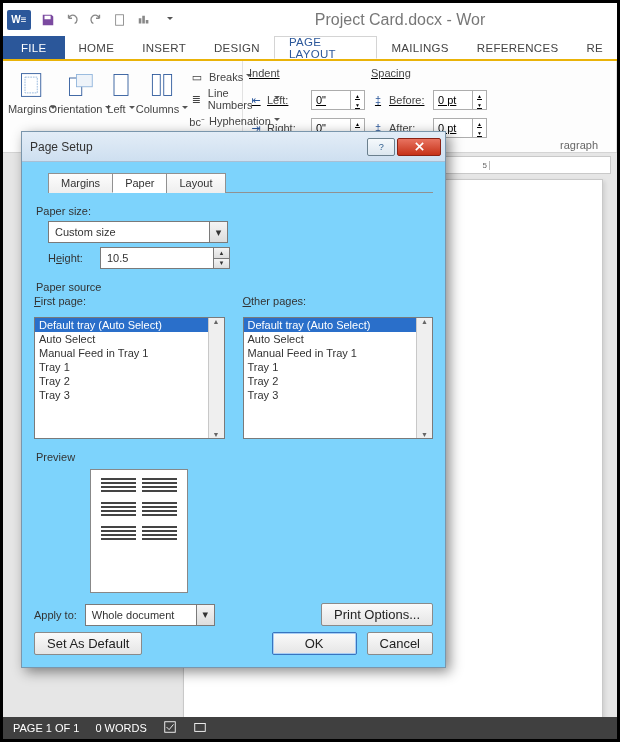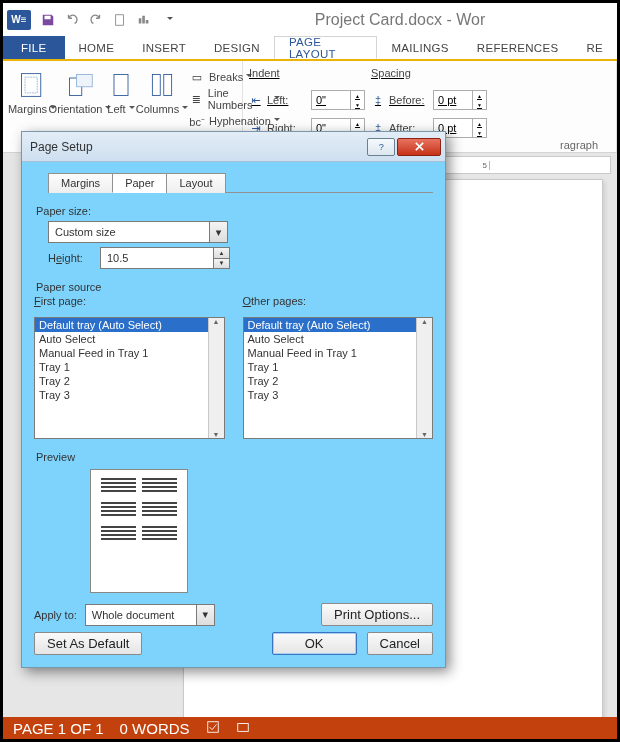--- a/index.html
+++ b/index.html
@@ -42,21 +42,21 @@
   .spin .arrows div { flex:1; display:flex; align-items:center; justify-content:center; font-size:5px;}
 
   
   .canvas { position:absolute; left:0; right:0; top:150px; bottom:22px; background:#e6e6e6;}
   .ruler { height: 18px; background:#fff; border:1px solid #c9c9c9; margin:3px 6px 0 26px; display:flex; font-size:8px; color:#666; align-items:center; overflow:hidden;}
   .ruler span { width: 70px; border-right:1px solid #bbb; text-align:right; padding-right:2px;}
   .docarea { position:absolute; top:26px; bottom:0; left:0; right:0; background:#e6e6e6;}
   .page { position:absolute; left:180px; top:0; width:420px; height: 640px; background:#fff; border:1px solid #c9c9c9; box-shadow: 2px 2px 4px rgba(0,0,0,.1);}
 
   
-  .statusbar { position:absolute; left:0; right:0; bottom:0; height:22px; background:#c2410c; color:#fff; display:flex; align-items:center; gap:16px; padding:0 10px; font-size: 15px;}
+  .statusbar { position:absolute; left:0; right:0; bottom:0; height:22px; background:#404040; color:#fff; display:flex; align-items:center; gap:16px; padding:0 10px; font-size: 11px;}
 
   
   .backdrop { position:absolute; inset:0; }
   .dlg { position:absolute; left:18px; top:128px; width:425px; background:#7dd3fc; border:1px solid #7a96ac; box-shadow: 4px 4px 12px rgba(0,0,0,.45);}
   .dlgtitle { height:30px; background: linear-gradient(#e3edf7,#cedff0); border-bottom:1px solid #a9bfd4; display:flex; align-items:center; padding: 0 4px 0 8px; font-size:12px; color:#333;}
   .dlgtitle .sp { flex:1;}
   .dlgtitle .tbtn { width:28px; height:18px; border:1px solid #6b808e; background:linear-gradient(#f5f9fc,#dce7f0); margin-left:2px; display:flex; align-items:center; justify-content:center; border-radius:2px;}
   .dlgtitle .tbtn.close { width:44px; background: linear-gradient(#e87360,#c63218); border-color:#8c2214;}
   .dlgtitle .tbtn svg { width:11px; height:11px;}
   .dlgbody { padding: 10px 12px 12px; color:#333;}

